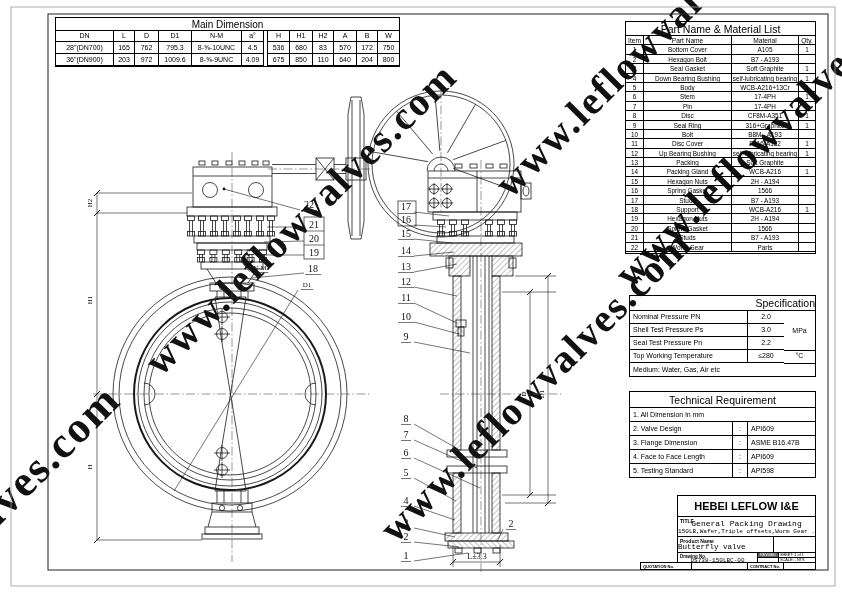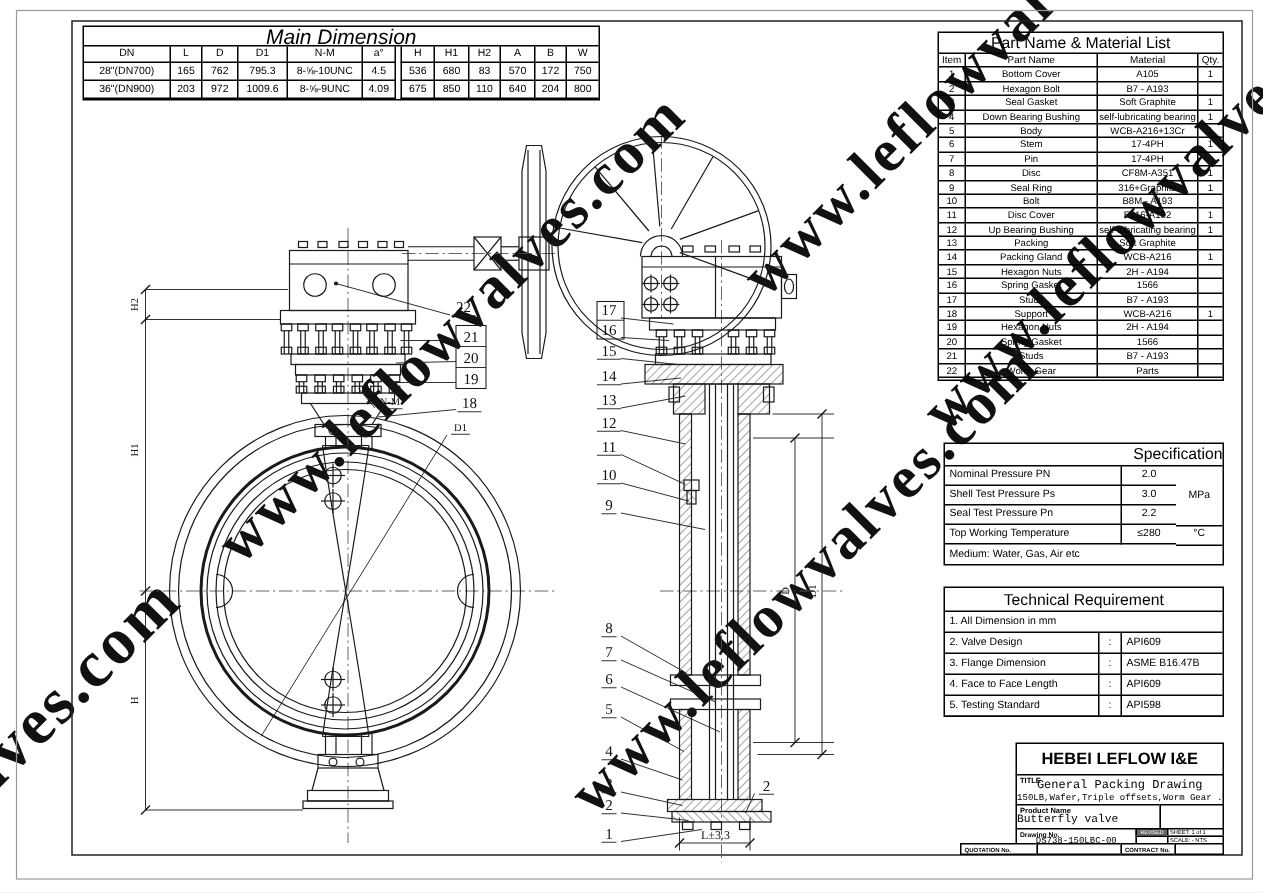--- a/index.html
+++ b/index.html
@@ -8,21 +8,21 @@
   svg text{font-family:"Liberation Serif",serif;fill:#111;}
   
   .tbl{position:absolute;box-sizing:border-box;border:1px solid #000;background:transparent;}
   .tbl .ttl{box-sizing:border-box;text-align:center;border-bottom:1px solid #000;overflow:hidden;white-space:nowrap;}
   .tr{display:flex;box-sizing:border-box;}
   .td{box-sizing:border-box;border-right:1px solid #000;border-bottom:1px solid #000;
       text-align:center;overflow:hidden;white-space:nowrap;}
   .tr .td:last-child{border-right:none;}
   
   .md{font-size:7px;}
-  .md .ttl{font-size:14px;height:13px;line-height:13px;font-style:italic;}
+  .md .ttl{font-size:10px;height:13px;line-height:13px;}
   .md .tr{height:12px;}
   .md .td{line-height:11px;}
   .md .hd .td{line-height:10px;}
   .md .hd{height:11px;}
   .md .c0{width:58px}.md .c1{width:21px}.md .c2{width:24px}.md .c3{width:33px}
   .md .c4{width:50px}.md .c5{width:22px}
   .md .c6{width:23px;margin-left:3px;border-left:1px solid #000}
   .md .c7{width:23px}.md .c8{width:21px}.md .c9{width:23px}.md .c10{width:21px}.md .c11{width:21px}
   
   .pl{font-size:6.4px;}

